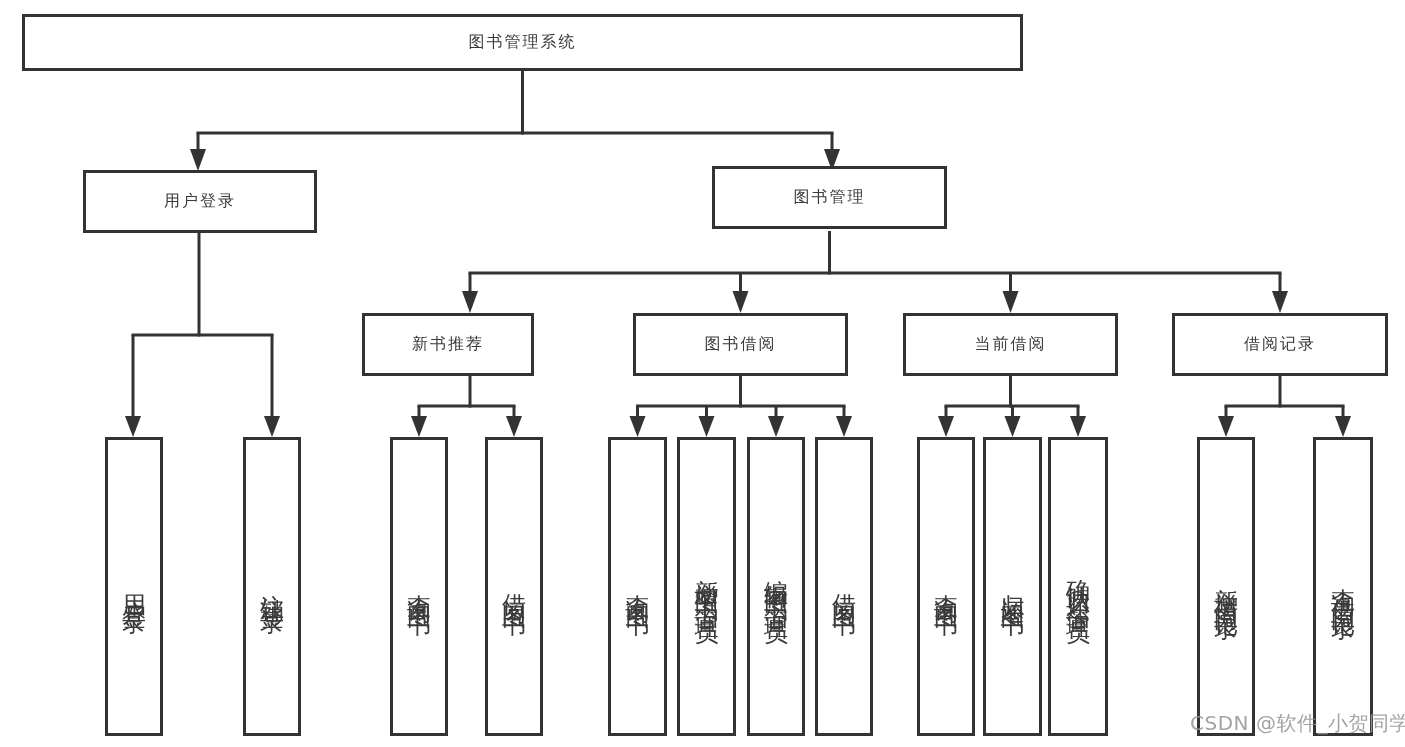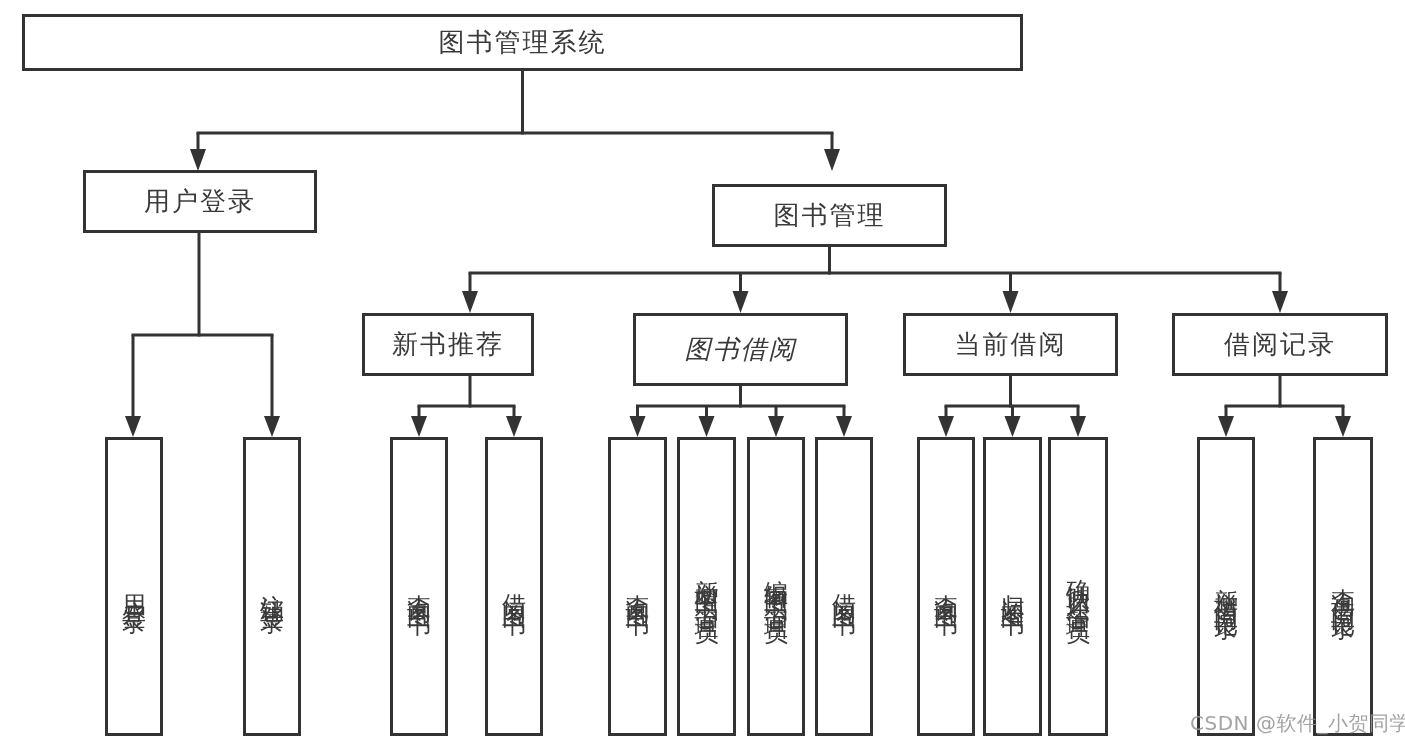--- a/index.html
+++ b/index.html
@@ -6,36 +6,36 @@
   body { width:1405px; height:747px; font-family:"DejaVu Sans","Liberation Sans",sans-serif; }
   .stage { position:relative; width:1405px; height:747px; background:#fff; overflow:hidden; }
   svg.connectors { position:absolute; left:0; top:0; z-index:1; }
   svg.connectors line { stroke:#333; stroke-width:3; }
   svg.connectors polygon { fill:#333; stroke:none; }
 
   .box {
     position:absolute; box-sizing:border-box; z-index:2;
     border:3px solid #333; background:#fff; color:#3a3a3a;
     display:flex; align-items:center; justify-content:center;
-    font-size:26px; letter-spacing:2px; white-space:nowrap;
+    font-size:16px; letter-spacing:2px; white-space:nowrap;
   }
   .vbox {
     position:absolute; box-sizing:border-box; z-index:2;
     border:3px solid #333; background:#fff; color:#3a3a3a;
     display:flex; align-items:center; justify-content:center;
     writing-mode:vertical-rl; text-orientation:mixed;
     font-size:24px; letter-spacing:6px; line-height:1;
     top:437px; height:299px; width:58px;
   }
 
   #n-root        { left:22px;  top:14px;  width:1001px; height:57px; }
   #n-user-login  { left:83px;  top:170px; width:234px;  height:63px; }
-  #n-book-mgmt   { left:712px; top:184px; width:235px;  height:63px; }
+  #n-book-mgmt   { left:712px; top:166px; width:235px;  height:63px; }
   #n-new-book    { left:362px; top:313px; width:172px;  height:63px; }
-  #n-book-borrow { left:633px; top:313px; width:215px;  height:73px;font-style:italic; }
+  #n-book-borrow { left:633px; top:313px; width:215px;  height:63px; }
   #n-cur-borrow  { left:903px; top:313px; width:215px;  height:63px; }
   #n-records     { left:1172px;top:313px; width:216px;  height:63px; }
 
   #l-user-login { left:105px; }
   #l-logout     { left:243px; }
   #l-query1     { left:390px; }
   #l-borrow1    { left:485px; }
   #l-query2     { left:608px; width:59px; }
   #l-add-book   { left:677px; width:59px; }
   #l-edit-book  { left:747px; }

